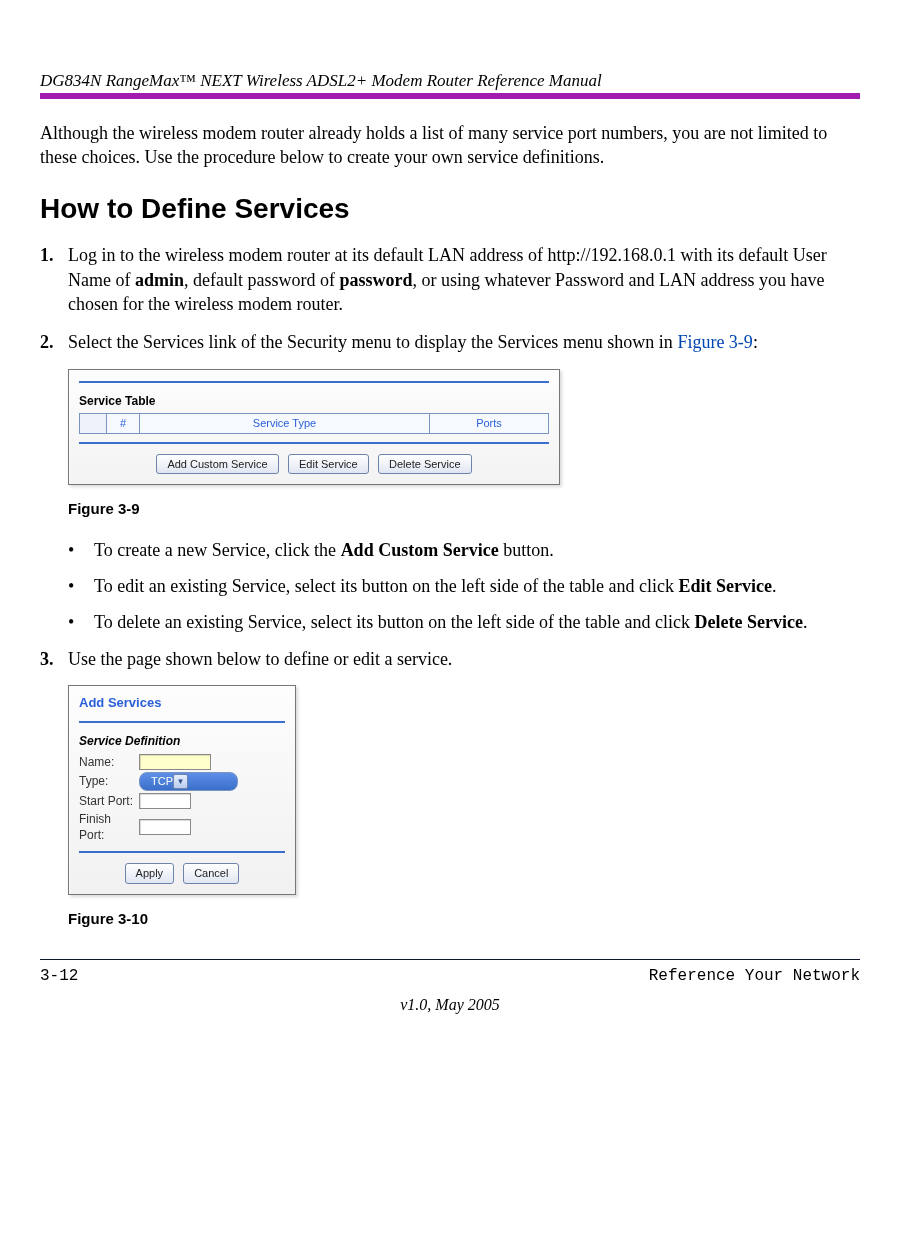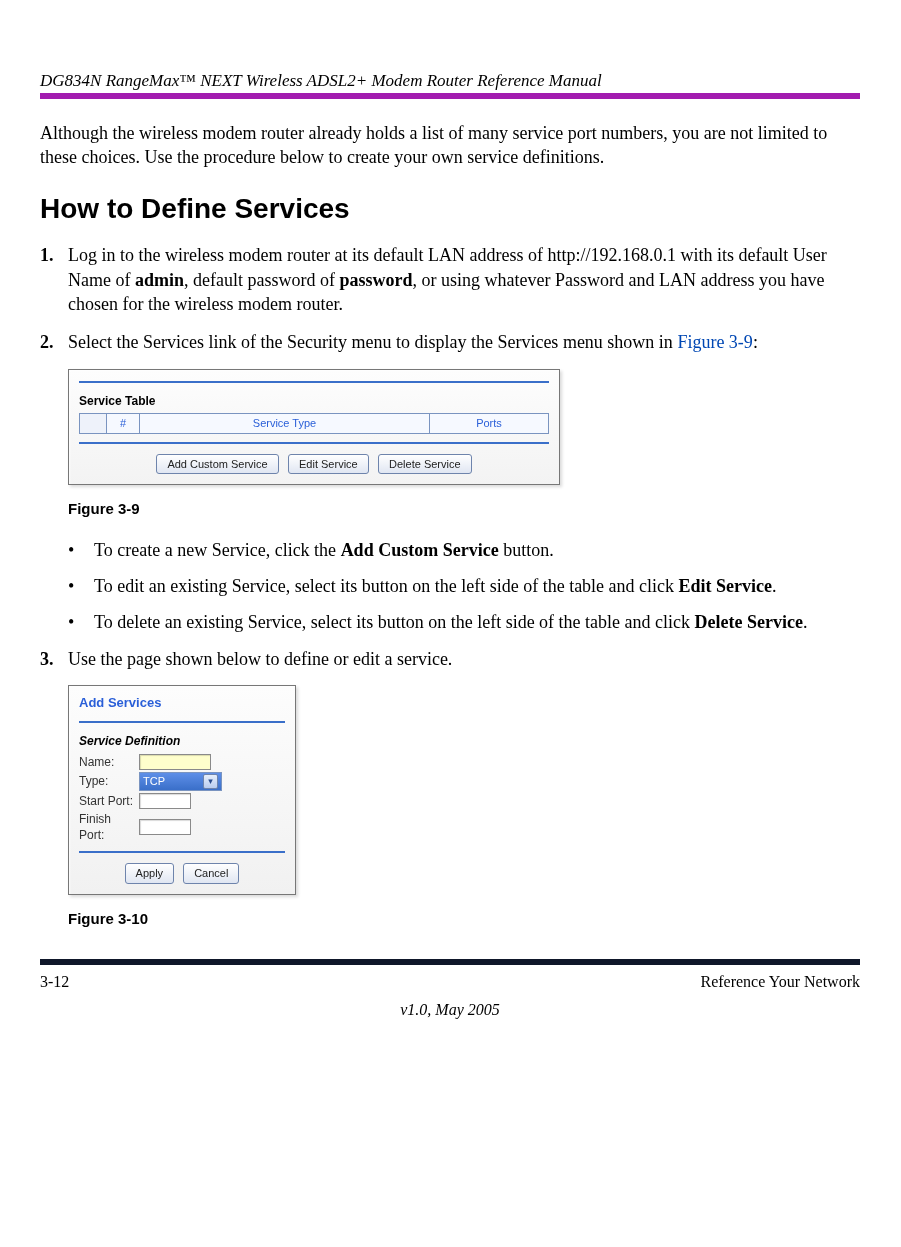--- a/index.html
+++ b/index.html
@@ -134,39 +134,39 @@
   .finput.name { background:#ffffcc; width:70px;}
   .fselect {
     border:1px solid #7a94c0;
     height:17px;
     width:75px;
     background: linear-gradient(#5e8fe8,#3a6fc9);
     color:#fff;
     font-size:11px;
     display:flex;
     align-items:center;
-    justify-content:space-between;
-    padding:0 3px;
-    border-radius:0;
+    padding:0 11px;
+    border-radius:8px;
   }
   .fselect .arrow {
     width:13px; height:13px;
     background: linear-gradient(#e6eefb,#b9cdf0);
     border:1px solid #6e84ac;
     border-radius:2px;
     display:flex; align-items:center; justify-content:center;
     color:#2a4d8f; font-size:9px;
   }
   .footer {
-    border-top:6px solid #0f172a;
+    border-top:1px solid #0f172a;
     margin-top:30px;
     padding-top:6px;
     display:flex;
     justify-content:space-between;
     font-size:16px;
+    font-family:Liberation Mono, monospace;
   }
   .footer-center {
     text-align:center;
     font-style:italic;
     font-size:16px;
     margin-top:6px;
   }
   b { font-weight:bold;}
 </style>
 </head>

